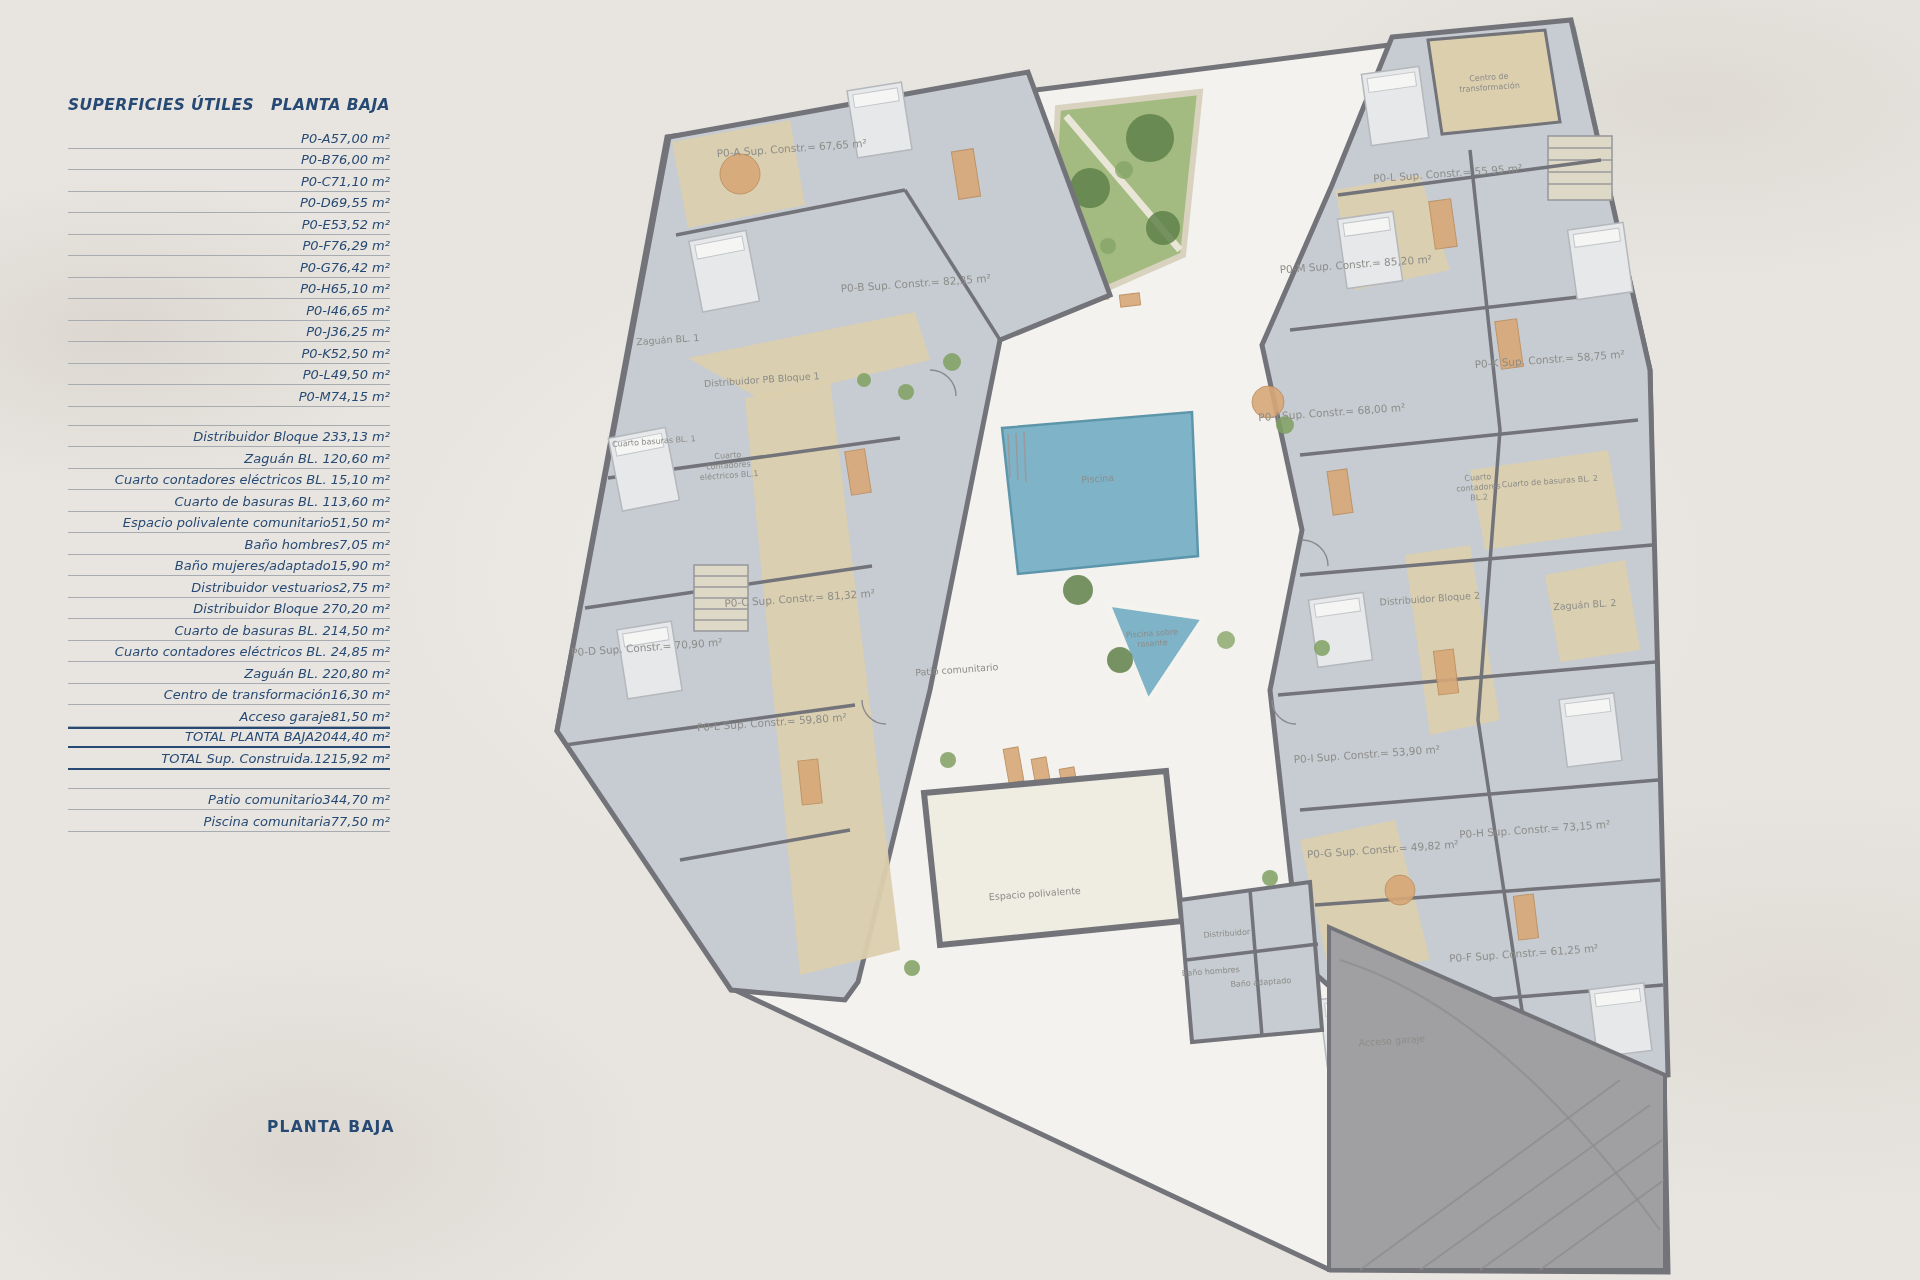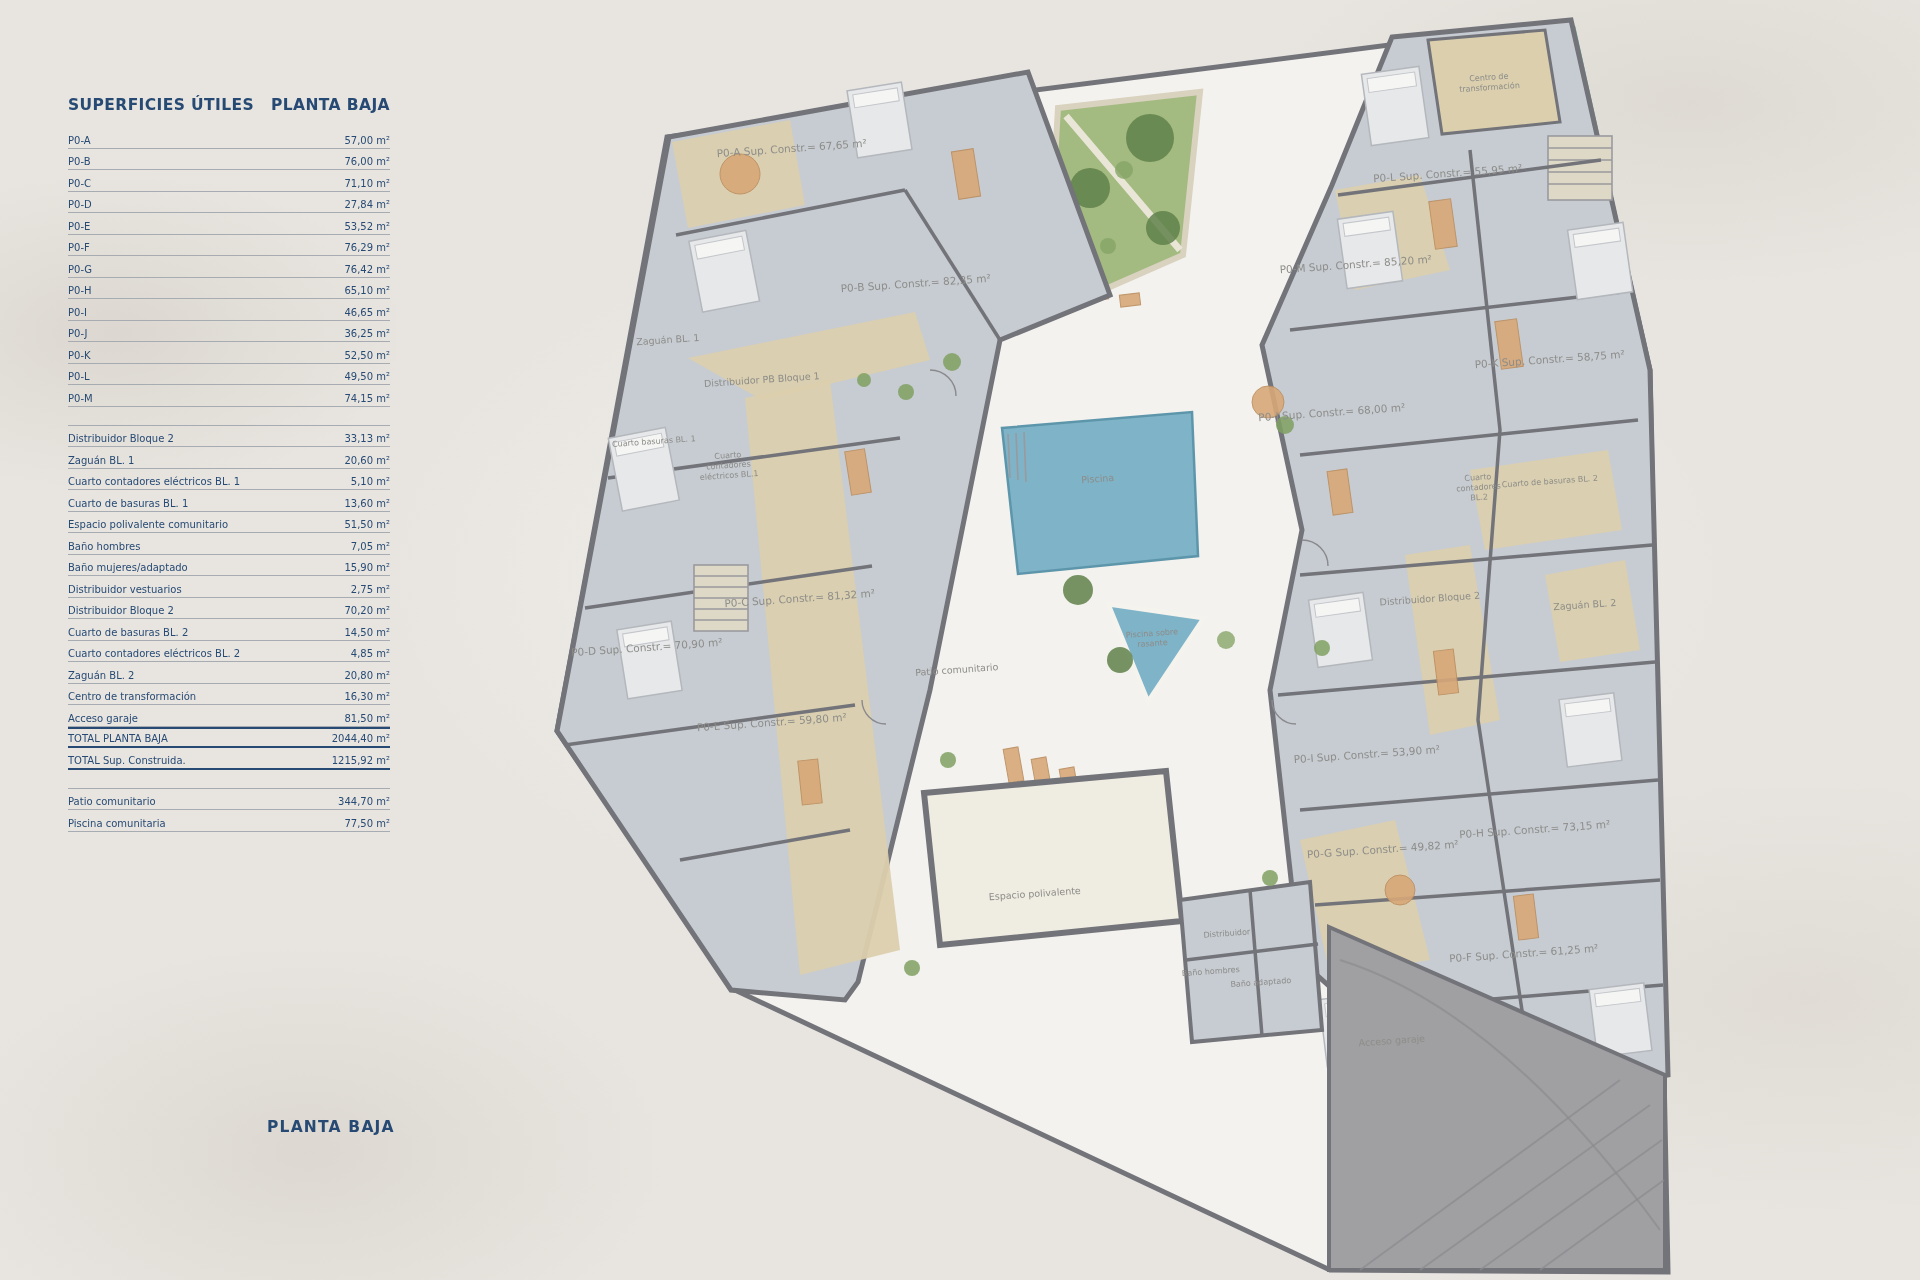--- a/index.html
+++ b/index.html
@@ -6,27 +6,27 @@
   .page{position:relative;width:1920px;height:1280px;overflow:hidden;
     font-family:"DejaVu Sans",sans-serif;
     background:
       radial-gradient(ellipse 420px 230px at 6% 26%, rgba(205,199,189,.45), rgba(205,199,189,0) 70%),
       radial-gradient(ellipse 520px 300px at 16% 90%, rgba(203,197,187,.40), rgba(203,197,187,0) 70%),
       radial-gradient(ellipse 600px 260px at 88% 8%, rgba(210,205,196,.45), rgba(210,205,196,0) 72%),
       radial-gradient(ellipse 700px 320px at 94% 78%, rgba(209,203,193,.35), rgba(209,203,193,0) 70%),
       radial-gradient(ellipse 900px 500px at 55% 45%, rgba(247,246,243,.75), rgba(247,246,243,0) 75%),
       #e8e5e0;}
   
-  .panel{position:absolute;left:68px;top:96px;width:322px;color:var(--c-navy);}
+  .panel{position:absolute;left:68px;top:96px;width:322px;color:var(--c-navy);font-style:italic;}
   .panel-head{display:flex;justify-content:space-between;font-size:15.5px;font-weight:700;
     letter-spacing:.4px;margin-bottom:13px;}
   .tgroup{margin-bottom:18px;}
   .tgroup.bordered-top{border-top:1px solid var(--c-line);}
-  .trow{display:flex;justify-content:space-between;align-items:flex-end;height:21.5px;
-    border-bottom:1px solid var(--c-line);font-size:10px;padding-bottom:2px;box-sizing:border-box;}
+  .trow{display:flex;justify-content:flex-end;align-items:flex-end;height:21.5px;
+    border-bottom:1px solid var(--c-line);font-size:13px;padding-bottom:2px;box-sizing:border-box;}
   .trow .tlabel{white-space:nowrap;}
   .trow .tvalue{white-space:nowrap;}
   .trow.strong{border-bottom:2px solid var(--c-navy);}
   .trow.topline{border-top:2px solid var(--c-navy);}
   .footer-title{position:absolute;left:267px;top:1118px;color:var(--c-navy);
     font-size:15.5px;font-weight:700;letter-spacing:1.2px;}
   
   .plan{position:absolute;inset:0;}
   svg{display:block;}
   .site{fill:var(--c-courtyard);stroke:var(--c-wall);stroke-width:5;}
@@ -77,21 +77,21 @@
       <span class="tvalue">76,00 m²</span>
     </div>
 
     <div class="trow">
       <span class="tlabel">P0-C</span>
       <span class="tvalue">71,10 m²</span>
     </div>
 
     <div class="trow">
       <span class="tlabel">P0-D</span>
-      <span class="tvalue">27,84 m²</span>
+      <span class="tvalue">69,55 m²</span>
     </div>
 
     <div class="trow">
       <span class="tlabel">P0-E</span>
       <span class="tvalue">53,52 m²</span>
     </div>
 
     <div class="trow">
       <span class="tlabel">P0-F</span>
       <span class="tvalue">76,29 m²</span>

